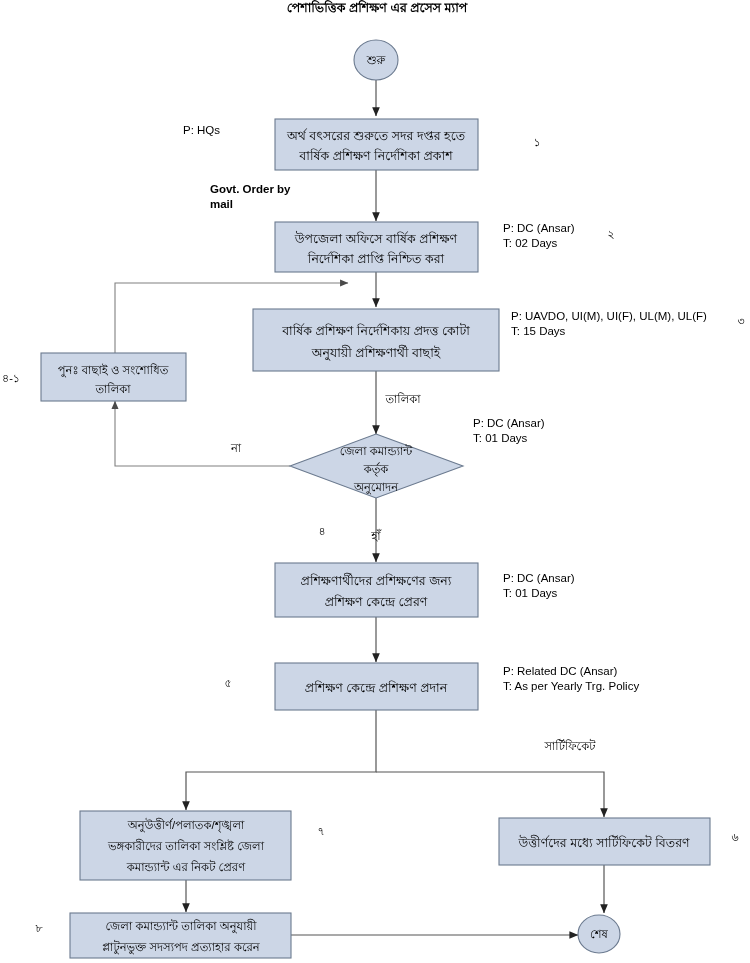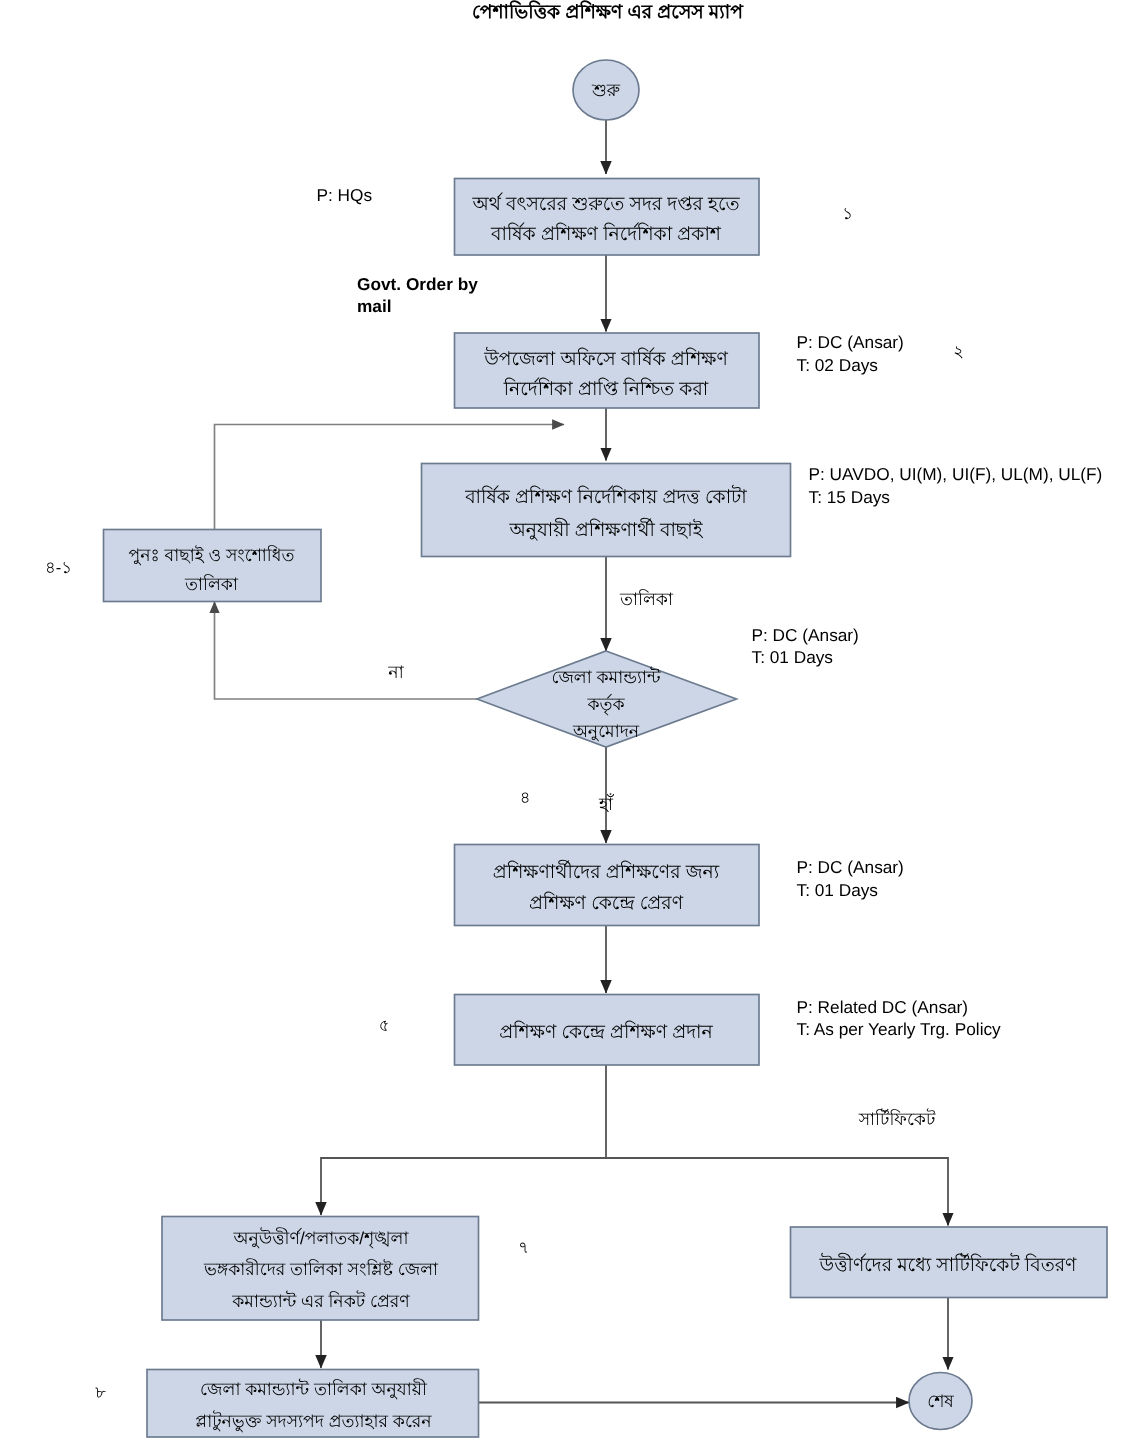--- a/index.html
+++ b/index.html
@@ -13,21 +13,20 @@
     font-family: "Liberation Sans", sans-serif;
     color: #000000;
     position: relative;
     overflow: hidden;
   }
   #chart-root {
     position: absolute;
     left: 0; top: 0;
     width: 654px;
     height: 963px;
-    margin-left: 28px;
   }
   svg {
     display: block;
   }
   .node-box {
     fill: #ccd6e6;
     stroke: #6b7a8f;
     stroke-width: 1.1;
   }
   .node-oval {

